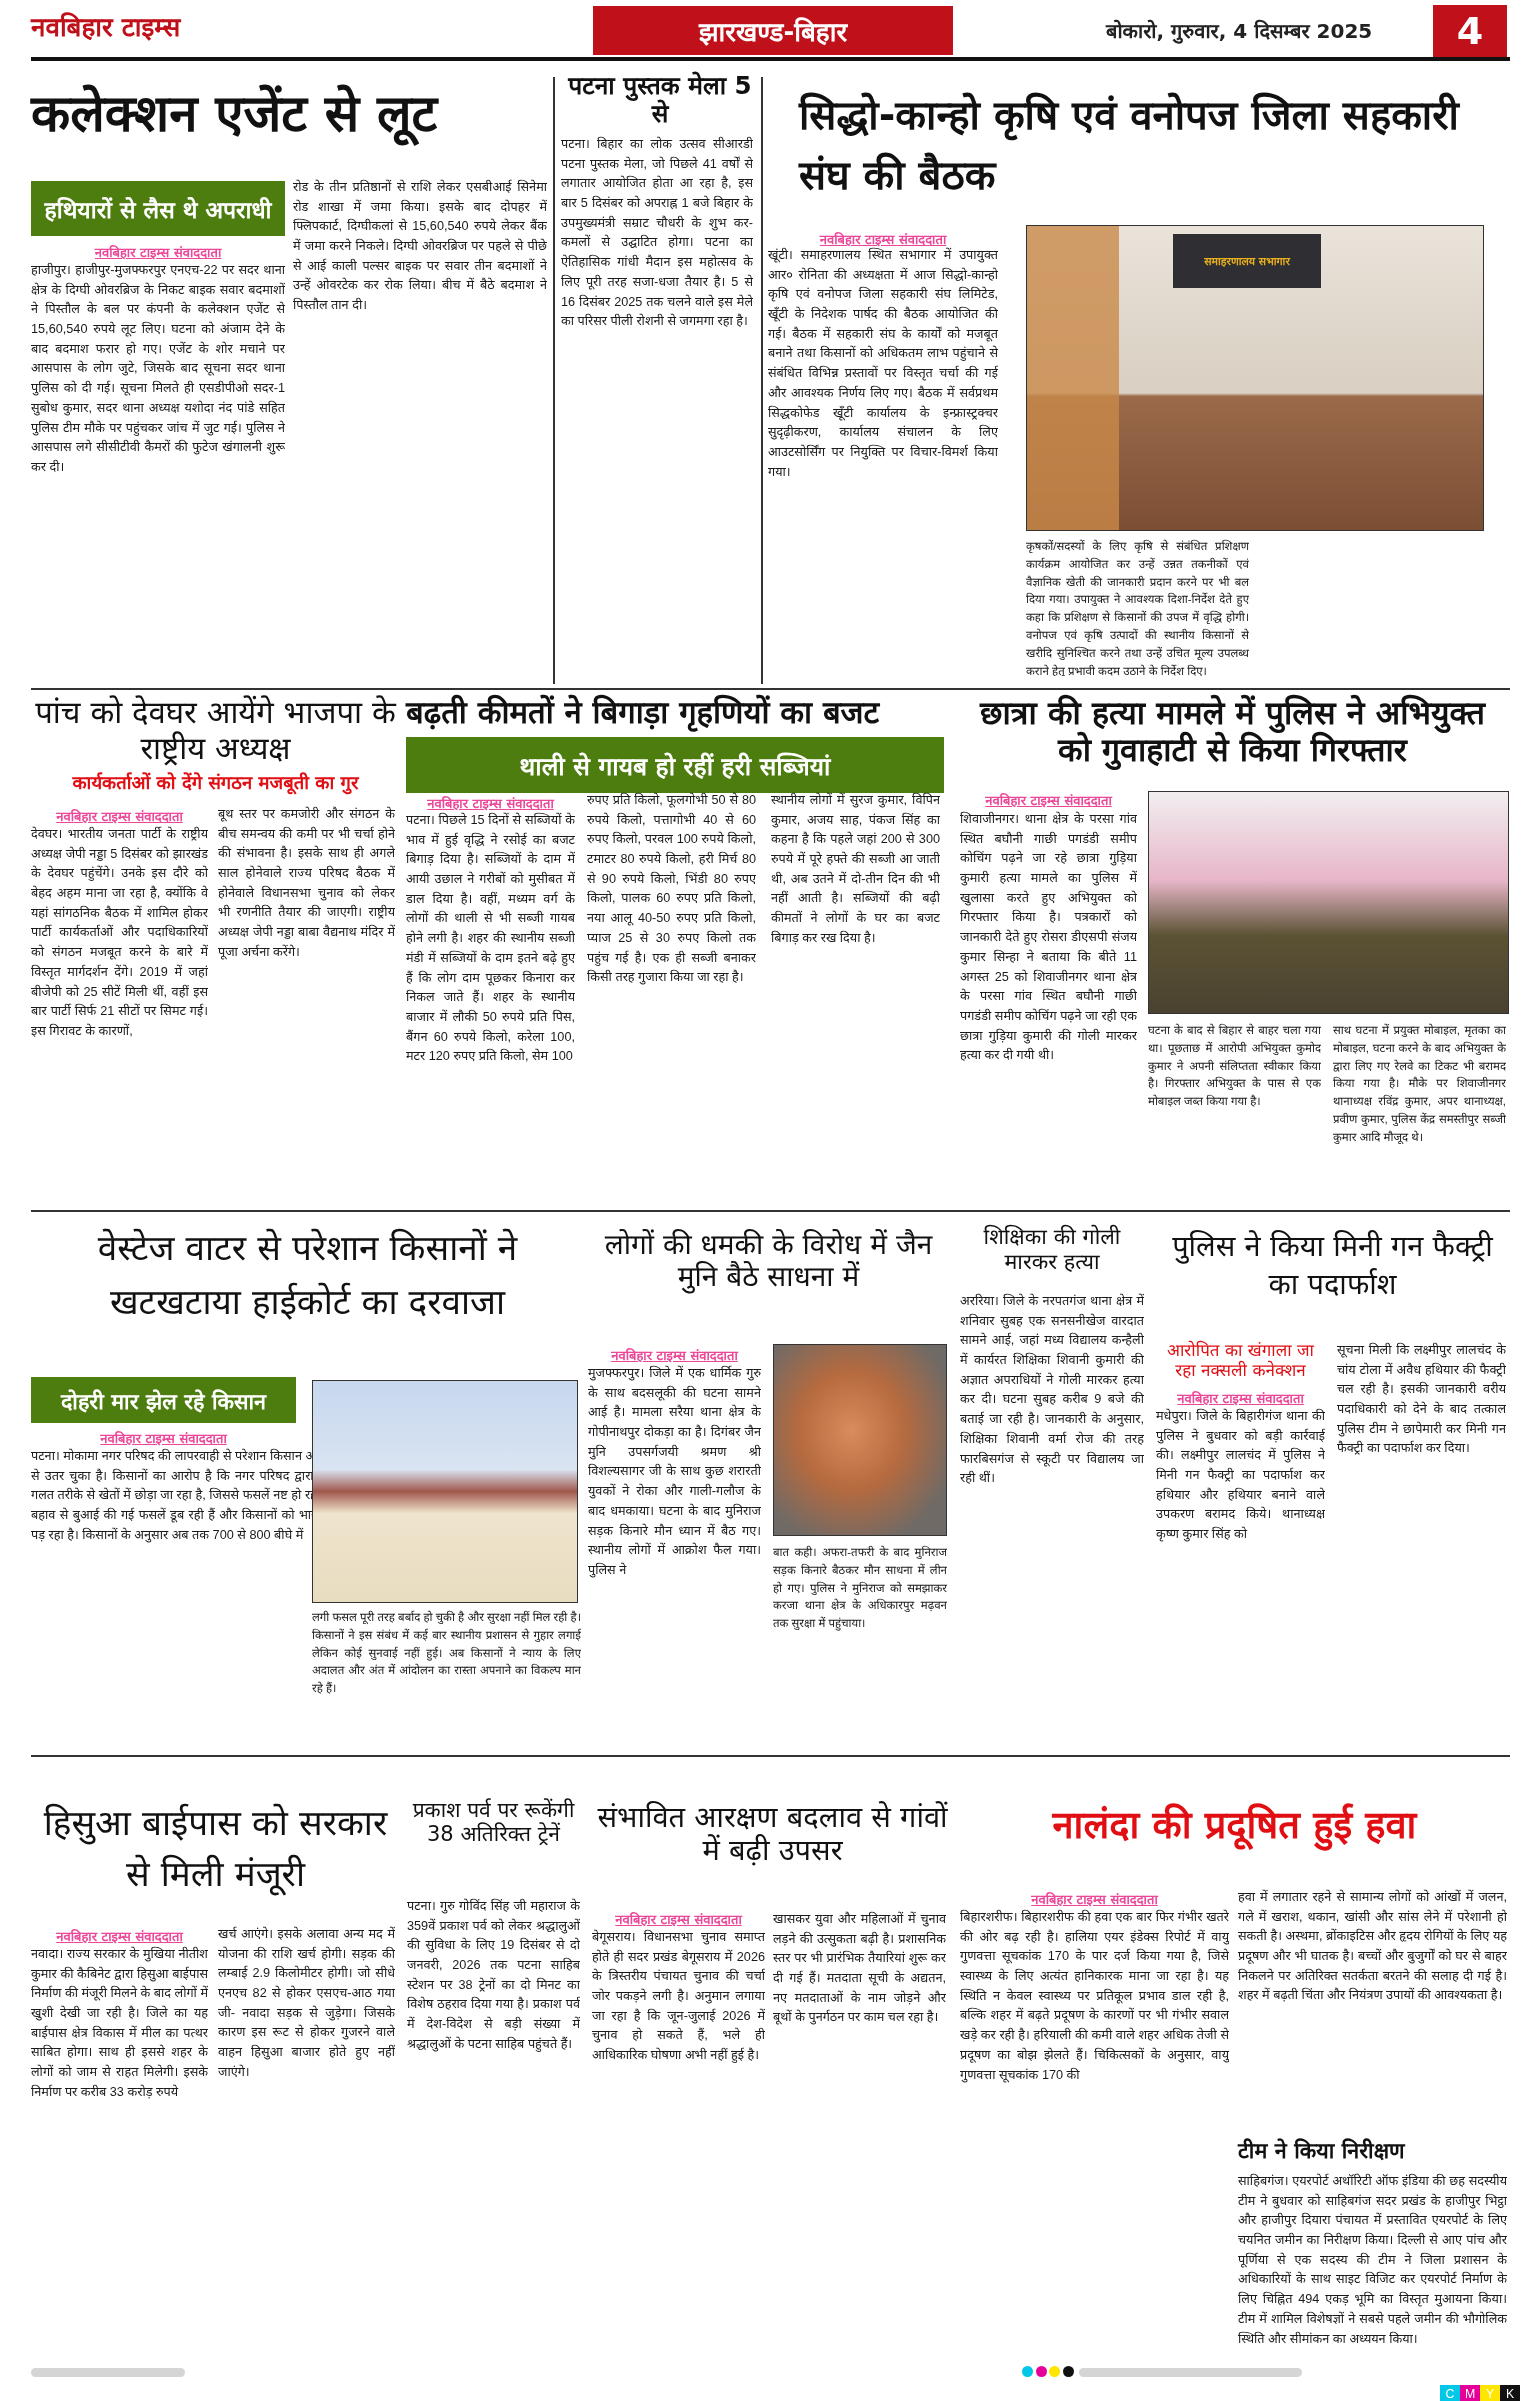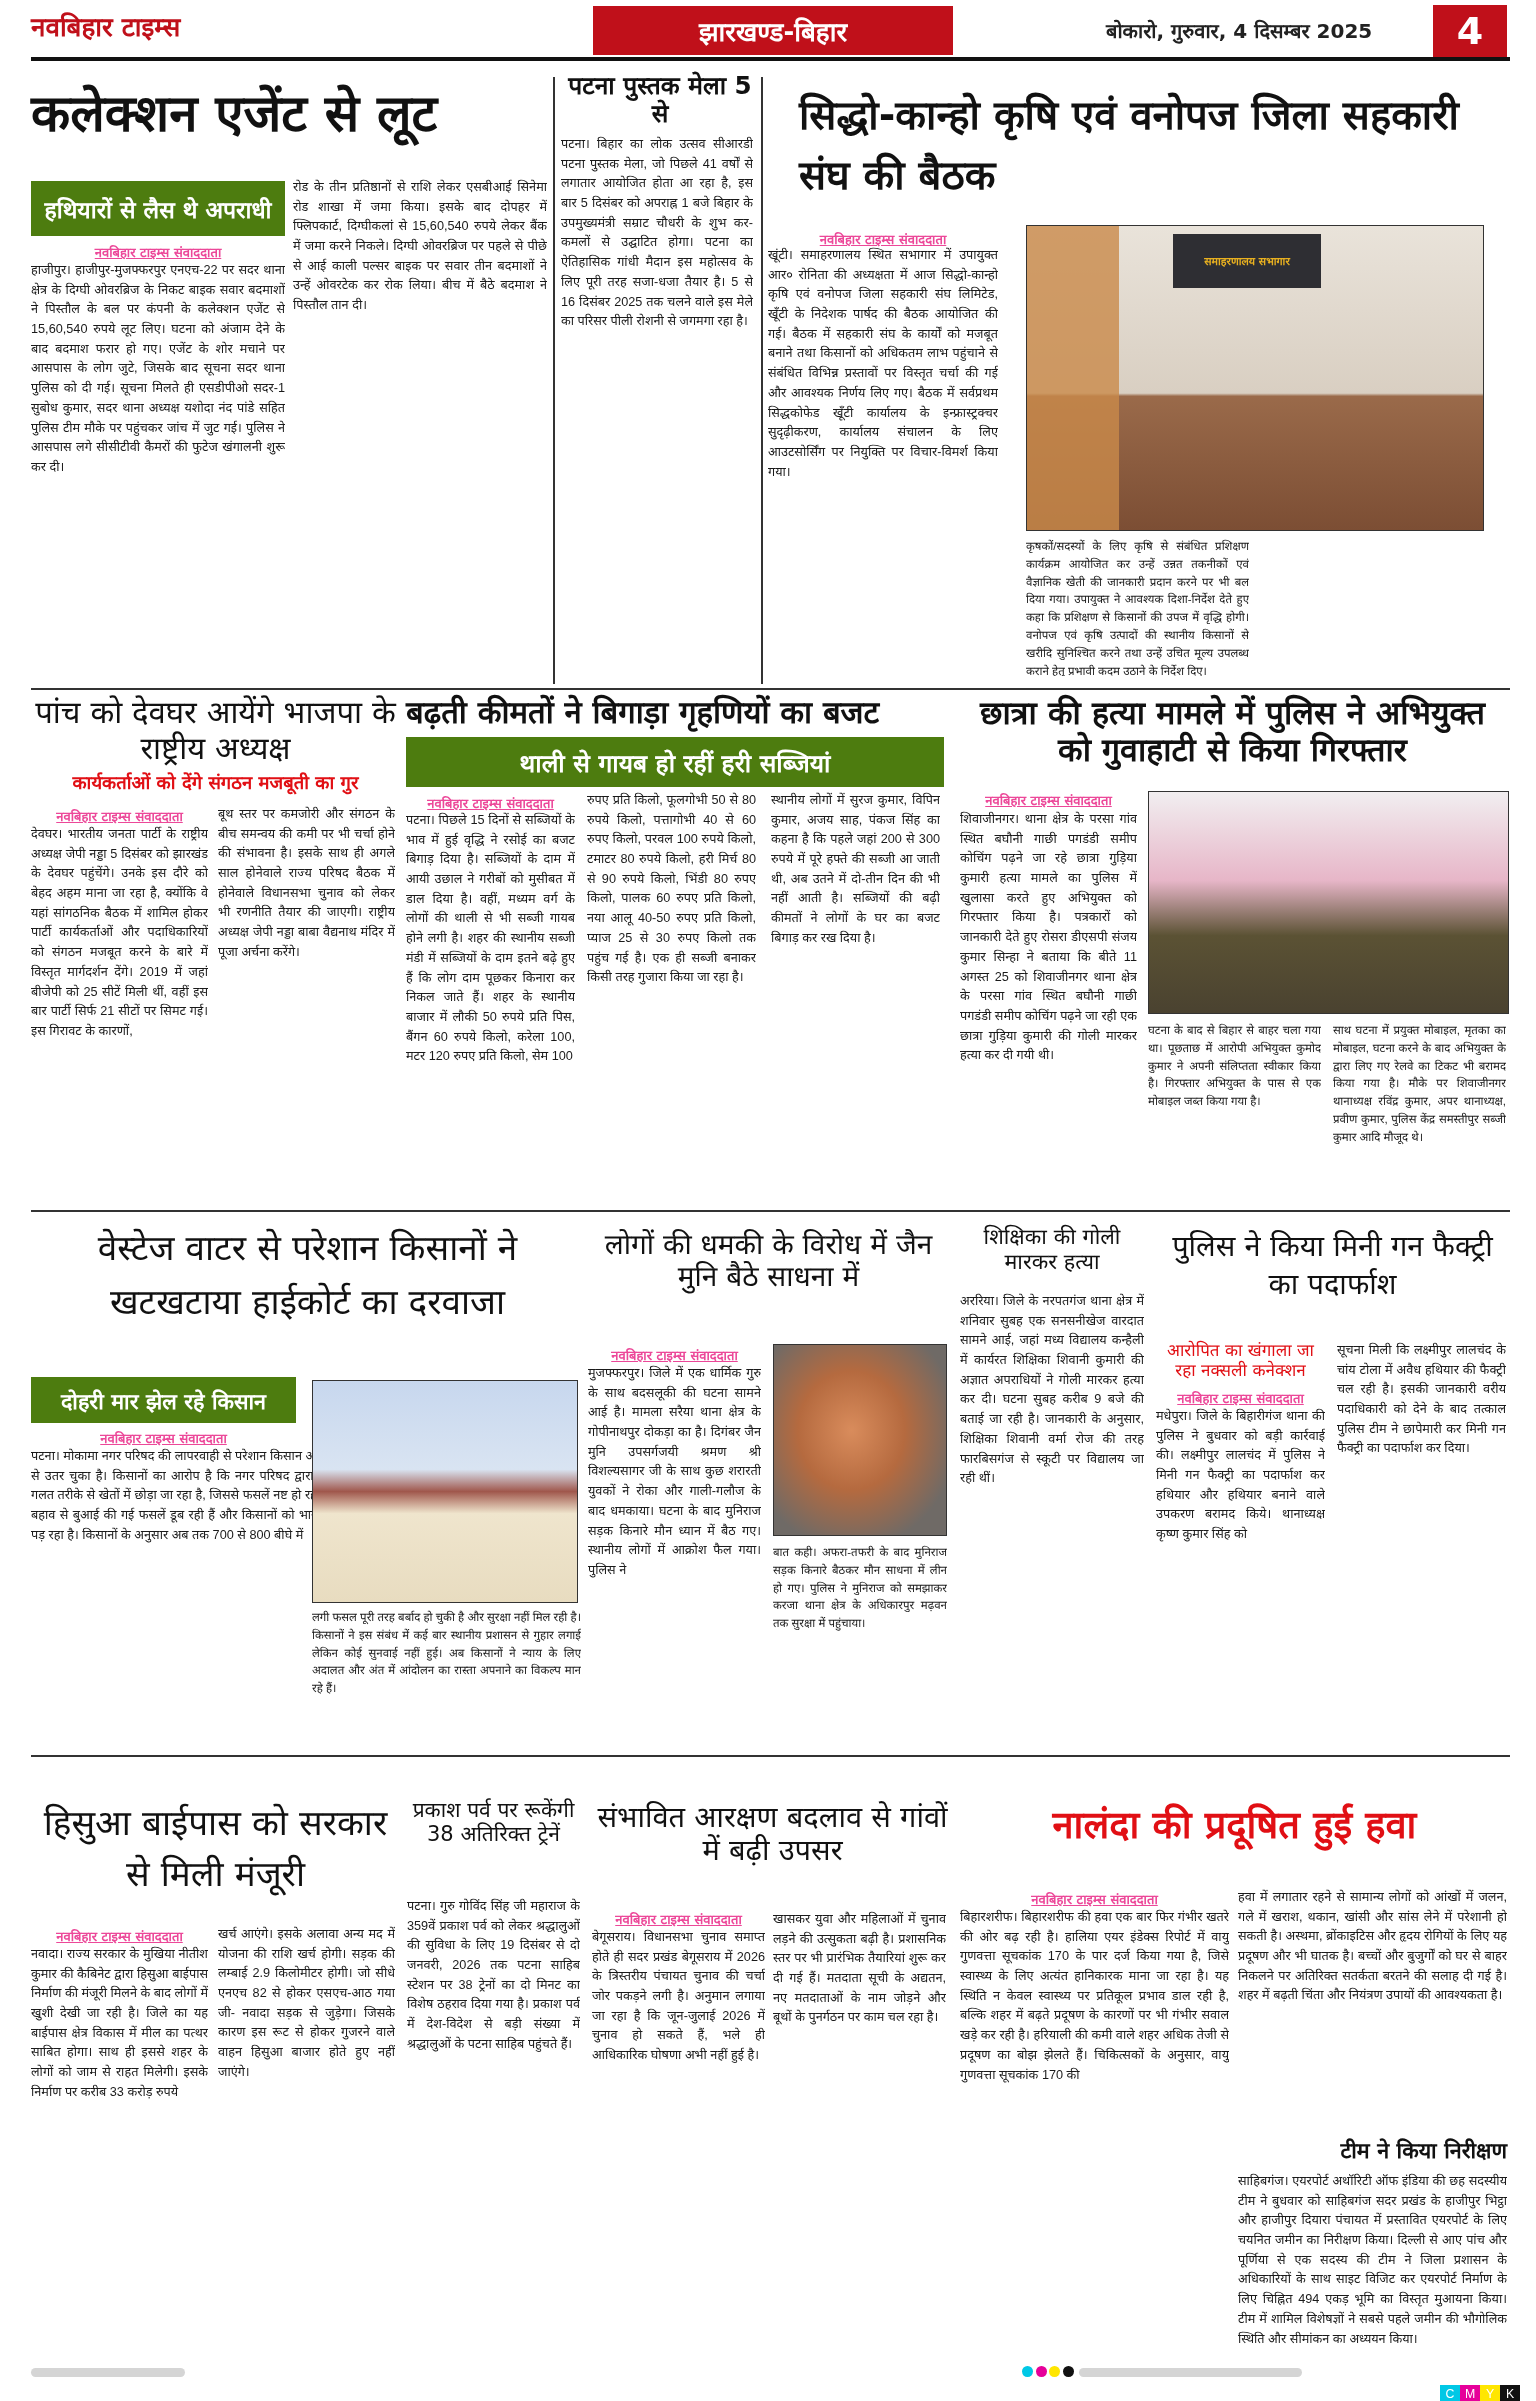--- a/index.html
+++ b/index.html
@@ -54,21 +54,21 @@
 
 <div class="abs hrule" style="left:31px;top:688px;width:1479px;"></div>
 
 <div class="abs hl" style="left:31px;top:695px;width:369px;font-size:31px;font-weight:normal;text-align:center;">पांच को देवघर आयेंगे भाजपा के राष्ट्रीय अध्यक्ष</div>
 <div class="abs hl hl-red" style="left:31px;top:772px;width:369px;font-size:18.4px;text-align:center;">कार्यकर्ताओं को देंगे संगठन मजबूती का गुर</div>
 <div class="abs byline" style="left:31px;top:807px;width:177px;">नवबिहार टाइम्स संवाददाता</div>
 <div class="abs body" style="left:31px;top:825px;width:177px;height:369px;overflow:hidden;">देवघर। भारतीय जनता पार्टी के राष्ट्रीय अध्यक्ष जेपी नड्डा 5 दिसंबर को झारखंड के देवघर पहुंचेंगे। उनके इस दौरे को बेहद अहम माना जा रहा है, क्योंकि वे यहां सांगठनिक बैठक में शामिल होकर पार्टी कार्यकर्ताओं और पदाधिकारियों को संगठन मजबूत करने के बारे में विस्तृत मार्गदर्शन देंगे। 2019 में जहां बीजेपी को 25 सीटें मिली थीं, वहीं इस बार पार्टी सिर्फ 21 सीटों पर सिमट गई। इस गिरावट के कारणों,</div>
 <div class="abs body" style="left:218px;top:805px;width:177px;height:389px;overflow:hidden;">बूथ स्तर पर कमजोरी और संगठन के बीच समन्वय की कमी पर भी चर्चा होने की संभावना है। इसके साथ ही अगले साल होनेवाले राज्य परिषद बैठक में होनेवाले विधानसभा चुनाव को लेकर भी रणनीति तैयार की जाएगी। राष्ट्रीय अध्यक्ष जेपी नड्डा बाबा वैद्यनाथ मंदिर में पूजा अर्चना करेंगे।</div>
 
 <div class="abs hl" style="left:406px;top:695px;width:538px;font-size:31px;">बढ़ती कीमतों ने बिगाड़ा गृहणियों का बजट</div>
-<div class="abs redbar" style="left:406px;top:737px;width:538px;height:50px;font-size:24.6px;">थाली से गायब हो रहीं हरी सब्जियां</div>
+<div class="abs redbar" style="left:406px;top:737px;width:538px;height:56px;font-size:24.6px;">थाली से गायब हो रहीं हरी सब्जियां</div>
 <div class="abs byline" style="left:406px;top:794px;width:169px;">नवबिहार टाइम्स संवाददाता</div>
 <div class="abs body" style="left:406px;top:811px;width:169px;height:384px;overflow:hidden;">पटना। पिछले 15 दिनों से सब्जियों के भाव में हुई वृद्धि ने रसोई का बजट बिगाड़ दिया है। सब्जियों के दाम में आयी उछाल ने गरीबों को मुसीबत में डाल दिया है। वहीं, मध्यम वर्ग के लोगों की थाली से भी सब्जी गायब होने लगी है। शहर की स्थानीय सब्जी मंडी में सब्जियों के दाम इतने बढ़े हुए हैं कि लोग दाम पूछकर किनारा कर निकल जाते हैं। शहर के स्थानीय बाजार में लौकी 50 रुपये प्रति पिस, बैंगन 60 रुपये किलो, करेला 100, मटर 120 रुपए प्रति किलो, सेम 100</div>
 <div class="abs body" style="left:587px;top:791px;width:169px;height:404px;overflow:hidden;">रुपए प्रति किलो, फूलगोभी 50 से 80 रुपये किलो, पत्तागोभी 40 से 60 रुपए किलो, परवल 100 रुपये किलो, टमाटर 80 रुपये किलो, हरी मिर्च 80 से 90 रुपये किलो, भिंडी 80 रुपए किलो, पालक 60 रुपए प्रति किलो, नया आलू 40-50 रुपए प्रति किलो, प्याज 25 से 30 रुपए किलो तक पहुंच गई है। एक ही सब्जी बनाकर किसी तरह गुजारा किया जा रहा है।</div>
 <div class="abs body" style="left:771px;top:791px;width:169px;height:404px;overflow:hidden;">स्थानीय लोगों में सुरज कुमार, विपिन कुमार, अजय साह, पंकज सिंह का कहना है कि पहले जहां 200 से 300 रुपये में पूरे हफ्ते की सब्जी आ जाती थी, अब उतने में दो-तीन दिन की भी नहीं आती है। सब्जियों की बढ़ी कीमतों ने लोगों के घर का बजट बिगाड़ कर रख दिया है।</div>
 
 <div class="abs hl" style="left:960px;top:695px;width:545px;font-size:32px;font-weight:bold;text-align:center;">छात्रा की हत्या मामले में पुलिस ने अभियुक्त को गुवाहाटी से किया गिरफ्तार</div>
 <div class="abs byline" style="left:960px;top:791px;width:177px;">नवबिहार टाइम्स संवाददाता</div>
 <div class="abs body" style="left:960px;top:810px;width:177px;height:384px;overflow:hidden;">शिवाजीनगर। थाना क्षेत्र के परसा गांव स्थित बघौनी गाछी पगडंडी समीप कोचिंग पढ़ने जा रहे छात्रा गुड़िया कुमारी हत्या मामले का पुलिस में खुलासा करते हुए अभियुक्त को गिरफ्तार किया है। पत्रकारों को जानकारी देते हुए रोसरा डीएसपी संजय कुमार सिन्हा ने बताया कि बीते 11 अगस्त 25 को शिवाजीनगर थाना क्षेत्र के परसा गांव स्थित बघौनी गाछी पगडंडी समीप कोचिंग पढ़ने जा रही एक छात्रा गुड़िया कुमारी की गोली मारकर हत्या कर दी गयी थी।</div>
 <div class="abs photo" style="left:1148px;top:791px;width:361px;height:223px;background:linear-gradient(180deg,#f1eef0 0%,#e7b6c8 40%,#5b5234 65%,#4a4230 100%);"></div>
 <div class="abs body" style="left:1148px;top:1022px;width:173px;height:172px;overflow:hidden;font-size:11.5px;">घटना के बाद से बिहार से बाहर चला गया था। पूछताछ में आरोपी अभियुक्त कुमोद कुमार ने अपनी संलिप्तता स्वीकार किया है। गिरफ्तार अभियुक्त के पास से एक मोबाइल जब्त किया गया है।</div>
@@ -111,21 +111,21 @@
 <div class="abs hl" style="left:592px;top:1801px;width:361px;font-size:29px;font-weight:normal;text-align:center;">संभावित आरक्षण बदलाव से गांवों में बढ़ी उपसर</div>
 <div class="abs byline" style="left:592px;top:1910px;width:173px;">नवबिहार टाइम्स संवाददाता</div>
 <div class="abs body" style="left:592px;top:1928px;width:173px;height:430px;overflow:hidden;">बेगूसराय। विधानसभा चुनाव समाप्त होते ही सदर प्रखंड बेगूसराय में 2026 के त्रिस्तरीय पंचायत चुनाव की चर्चा जोर पकड़ने लगी है। अनुमान लगाया जा रहा है कि जून-जुलाई 2026 में चुनाव हो सकते हैं, भले ही आधिकारिक घोषणा अभी नहीं हुई है।</div>
 <div class="abs body" style="left:773px;top:1910px;width:173px;height:449px;overflow:hidden;">खासकर युवा और महिलाओं में चुनाव लड़ने की उत्सुकता बढ़ी है। प्रशासनिक स्तर पर भी प्रारंभिक तैयारियां शुरू कर दी गई हैं। मतदाता सूची के अद्यतन, नए मतदाताओं के नाम जोड़ने और बूथों के पुनर्गठन पर काम चल रहा है।</div>
 
 <div class="abs hl hl-red" style="left:960px;top:1804px;width:549px;font-size:38px;text-align:center;">नालंदा की प्रदूषित हुई हवा</div>
 <div class="abs byline" style="left:960px;top:1890px;width:269px;">नवबिहार टाइम्स संवाददाता</div>
 <div class="abs body" style="left:960px;top:1908px;width:269px;height:453px;overflow:hidden;">बिहारशरीफ। बिहारशरीफ की हवा एक बार फिर गंभीर खतरे की ओर बढ़ रही है। हालिया एयर इंडेक्स रिपोर्ट में वायु गुणवत्ता सूचकांक 170 के पार दर्ज किया गया है, जिसे स्वास्थ्य के लिए अत्यंत हानिकारक माना जा रहा है। यह स्थिति न केवल स्वास्थ्य पर प्रतिकूल प्रभाव डाल रही है, बल्कि शहर में बढ़ते प्रदूषण के कारणों पर भी गंभीर सवाल खड़े कर रही है। हरियाली की कमी वाले शहर अधिक तेजी से प्रदूषण का बोझ झेलते हैं। चिकित्सकों के अनुसार, वायु गुणवत्ता सूचकांक 170 की</div>
 <div class="abs body" style="left:1238px;top:1888px;width:269px;height:246px;overflow:hidden;">हवा में लगातार रहने से सामान्य लोगों को आंखों में जलन, गले में खराश, थकान, खांसी और सांस लेने में परेशानी हो सकती है। अस्थमा, ब्रोंकाइटिस और हृदय रोगियों के लिए यह प्रदूषण और भी घातक है। बच्चों और बुजुर्गों को घर से बाहर निकलने पर अतिरिक्त सतर्कता बरतने की सलाह दी गई है। शहर में बढ़ती चिंता और नियंत्रण उपायों की आवश्यकता है।</div>
 
-<div class="abs hl" style="left:1238px;top:2139px;width:269px;font-size:21.5px;text-align:right;">टीम ने किया निरीक्षण</div>
+<div class="abs hl" style="left:1238px;top:2139px;width:269px;font-size:21.5px;text-align:left;">टीम ने किया निरीक्षण</div>
 <div class="abs body" style="left:1238px;top:2172px;width:269px;height:189px;overflow:hidden;">साहिबगंज। एयरपोर्ट अथॉरिटी ऑफ इंडिया की छह सदस्यीय टीम ने बुधवार को साहिबगंज सदर प्रखंड के हाजीपुर भिट्ठा और हाजीपुर दियारा पंचायत में प्रस्तावित एयरपोर्ट के लिए चयनित जमीन का निरीक्षण किया। दिल्ली से आए पांच और पूर्णिया से एक सदस्य की टीम ने जिला प्रशासन के अधिकारियों के साथ साइट विजिट कर एयरपोर्ट निर्माण के लिए चिह्नित 494 एकड़ भूमि का विस्तृत मुआयना किया। टीम में शामिल विशेषज्ञों ने सबसे पहले जमीन की भौगोलिक स्थिति और सीमांकन का अध्ययन किया।</div>
 
 <div class="reg-bar" style="left:31px;width:154px;"></div>
 <div class="dot" style="left:1022px;background:#00c8e6;"></div>
 <div class="dot" style="left:1036px;background:#e6009a;"></div>
 <div class="dot" style="left:1049px;background:#ffe600;"></div>
 <div class="dot" style="left:1063px;background:#111;"></div>
 <div class="reg-bar" style="left:1079px;width:223px;"></div>
 <div class="cmyk" style="left:1440px;background:#00c8e6;">C</div>
 <div class="cmyk" style="left:1460px;background:#e6009a;">M</div>

